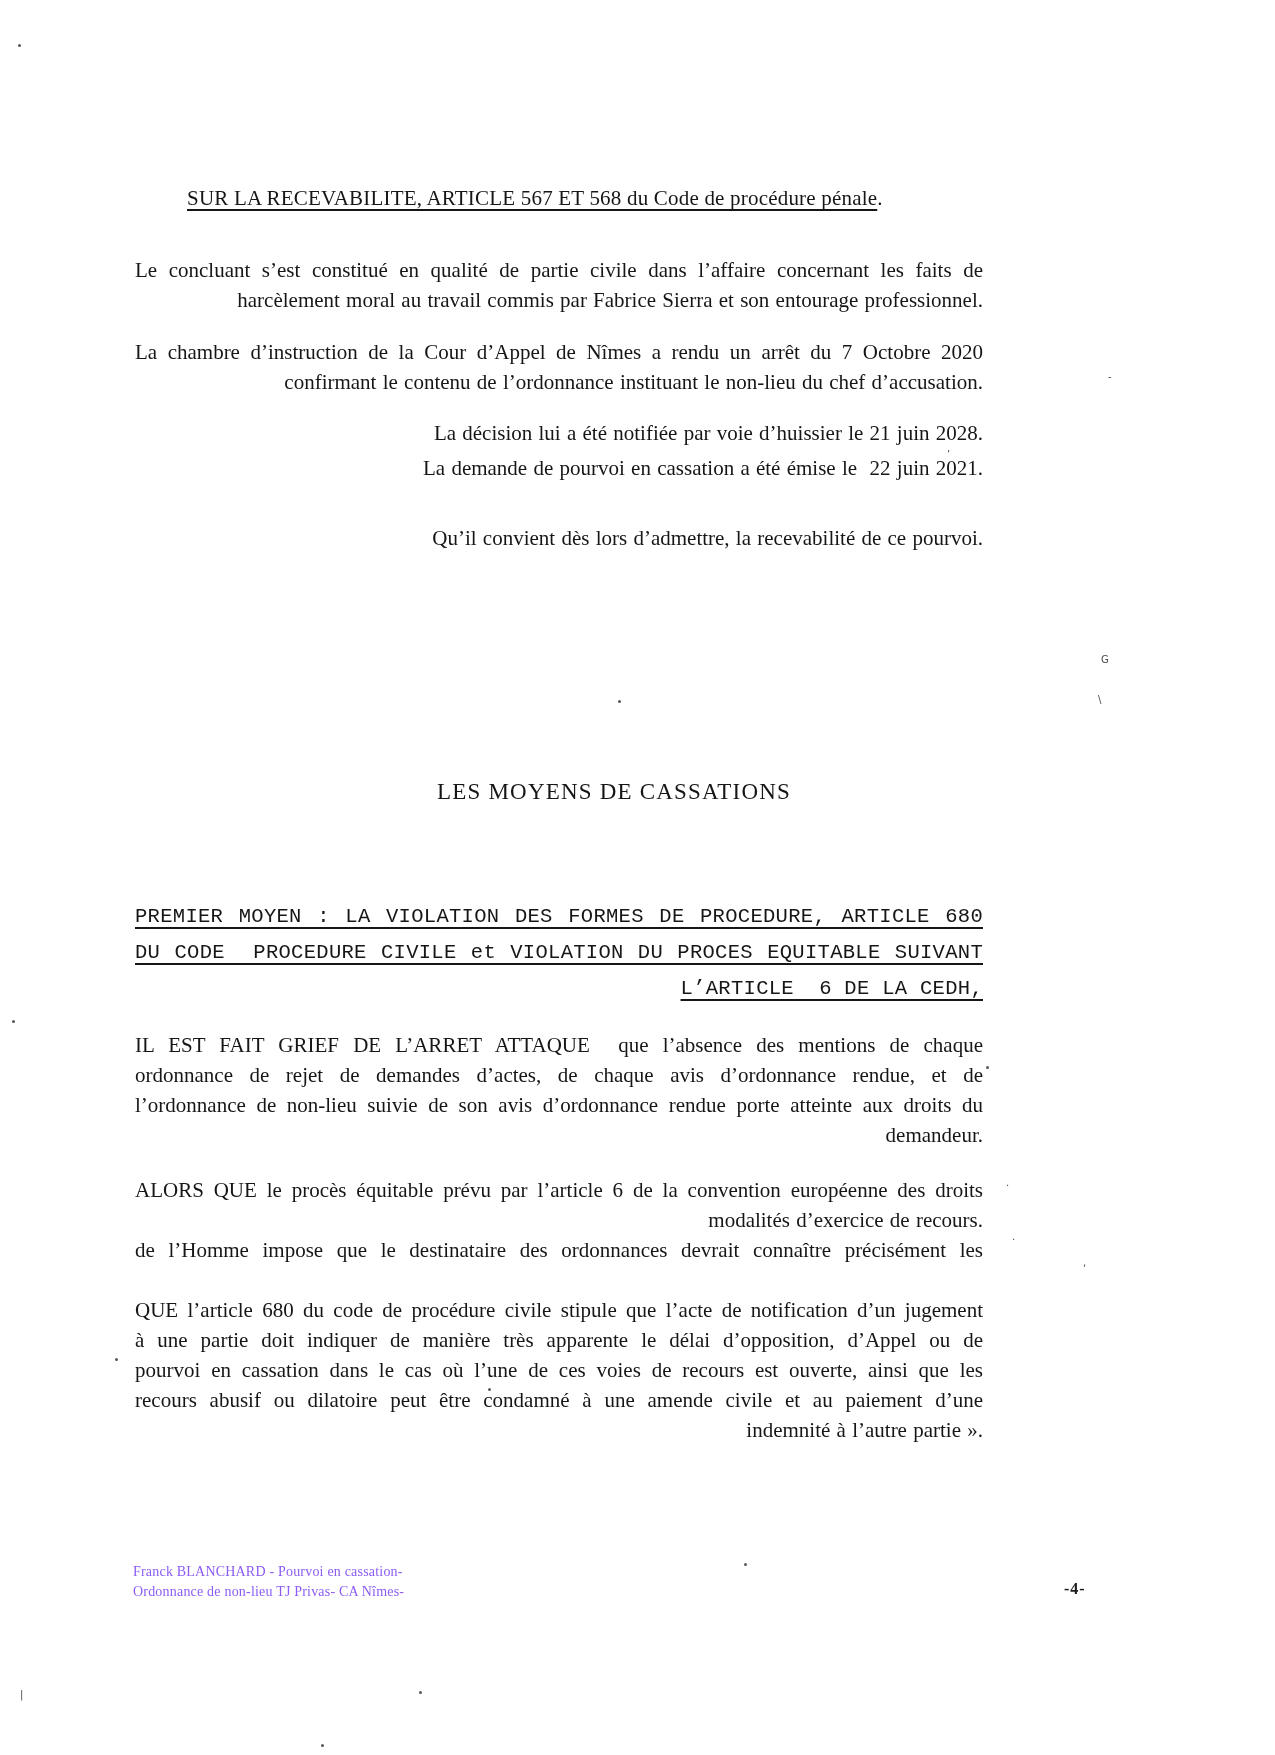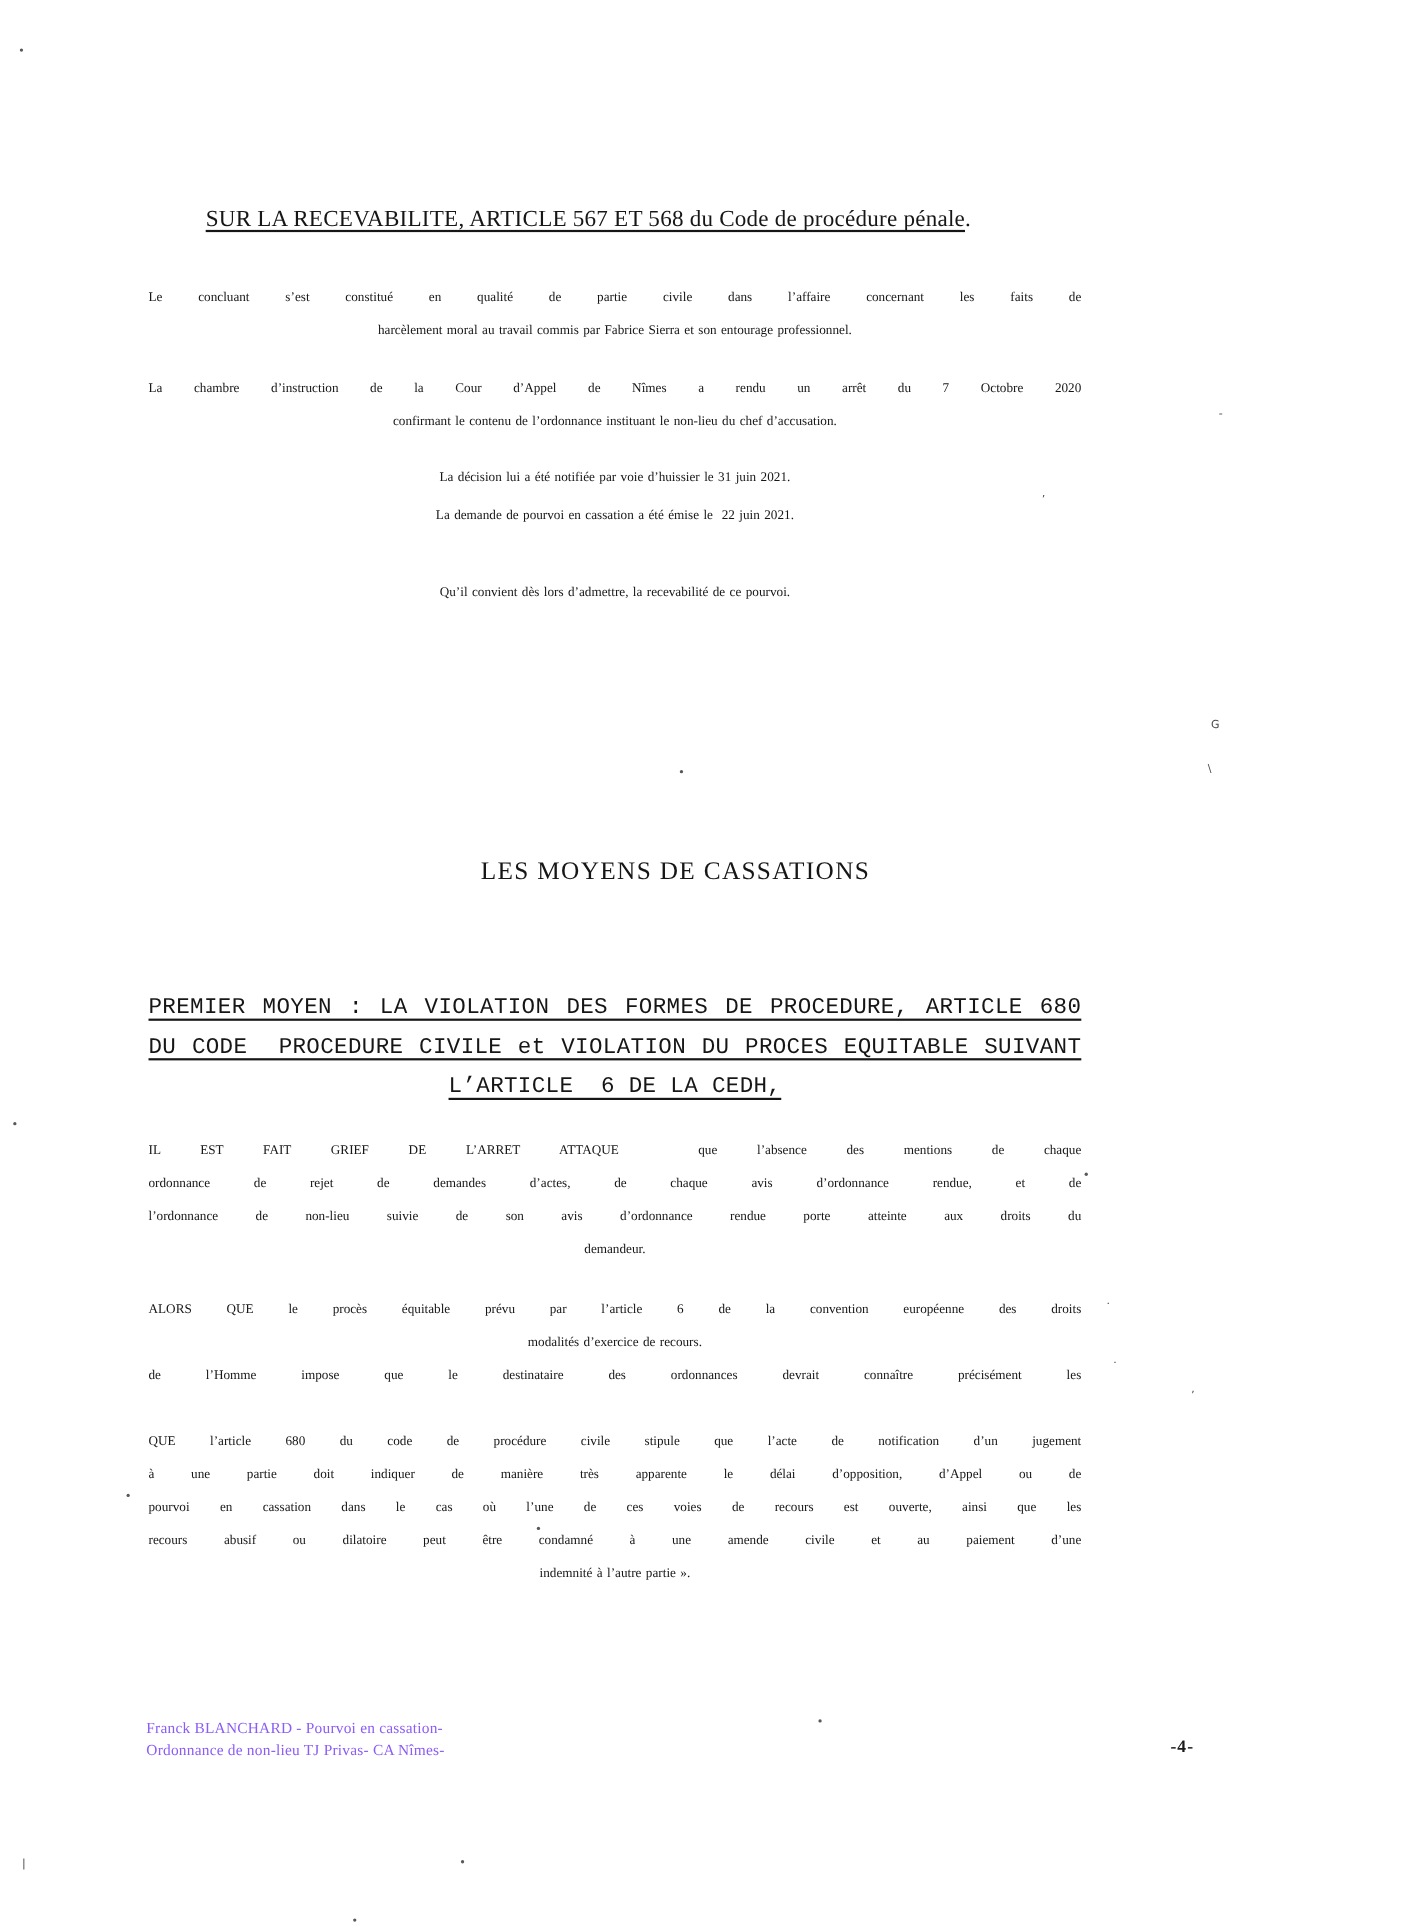--- a/index.html
+++ b/index.html
@@ -5,22 +5,22 @@
   html,body{margin:0;padding:0;background:#ffffff;}
   .page{
     position:relative;
     width:1275px;height:1755px;
     background:#ffffff;
     font-family:"Liberation Serif","DejaVu Serif",serif;
     color:#161616;
     overflow:hidden;
   }
   .p-abs{position:absolute;left:135px;width:848px;}
-  .para{font-size:12px;line-height:30px;word-spacing:1px;}
-  .line{text-align:center;}
+  .para{font-size:21px;line-height:30px;word-spacing:1px;}
+  .line{text-align:right;}
   .line.just{text-align:justify;text-align-last:justify;}
   .doc-title{
     position:absolute;left:187px;top:186px;
     font-size:21px;white-space:nowrap;letter-spacing:.2px;
   }
   .doc-title .u{
     text-decoration:underline;
     text-decoration-thickness:1.5px;
     text-underline-offset:4px;
   }
@@ -66,21 +66,21 @@
       <div class="line just">Le concluant s’est constitué en qualité de partie civile dans l’affaire concernant les faits de</div>
       <div class="line">harcèlement moral au travail commis par Fabrice Sierra et son entourage professionnel.</div>
     </div>
 
   <div class="p-abs para" style="top:337px">
       <div class="line just">La chambre d’instruction de la Cour d’Appel de Nîmes a rendu un arrêt du 7 Octobre 2020</div>
       <div class="line">confirmant le contenu de l’ordonnance instituant le non-lieu du chef d’accusation.</div>
     </div>
 
   <div class="p-abs para" style="top:418px">
-      <div class="line">La décision lui a été notifiée par voie d’huissier le 31 juin 2021.</div>
+      <div class="line">La décision lui a été notifiée par voie d’huissier le 21 juin 2028.</div>
     </div>
 
   <div class="p-abs para" style="top:453px">
       <div class="line">La demande de pourvoi en cassation a été émise le&nbsp; 22 juin 2021.</div>
     </div>
 
   <div class="p-abs para" style="top:523px">
       <div class="line">Qu’il convient dès lors d’admettre, la recevabilité de ce pourvoi.</div>
     </div>
 

